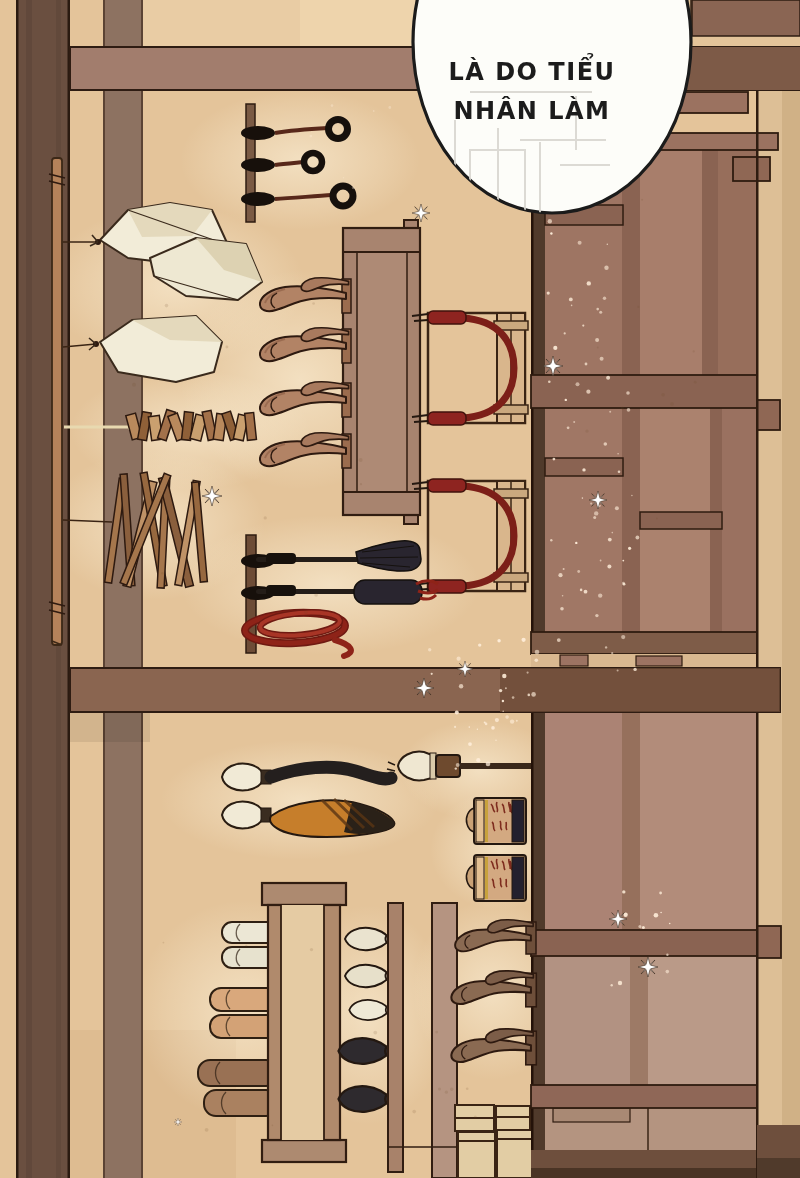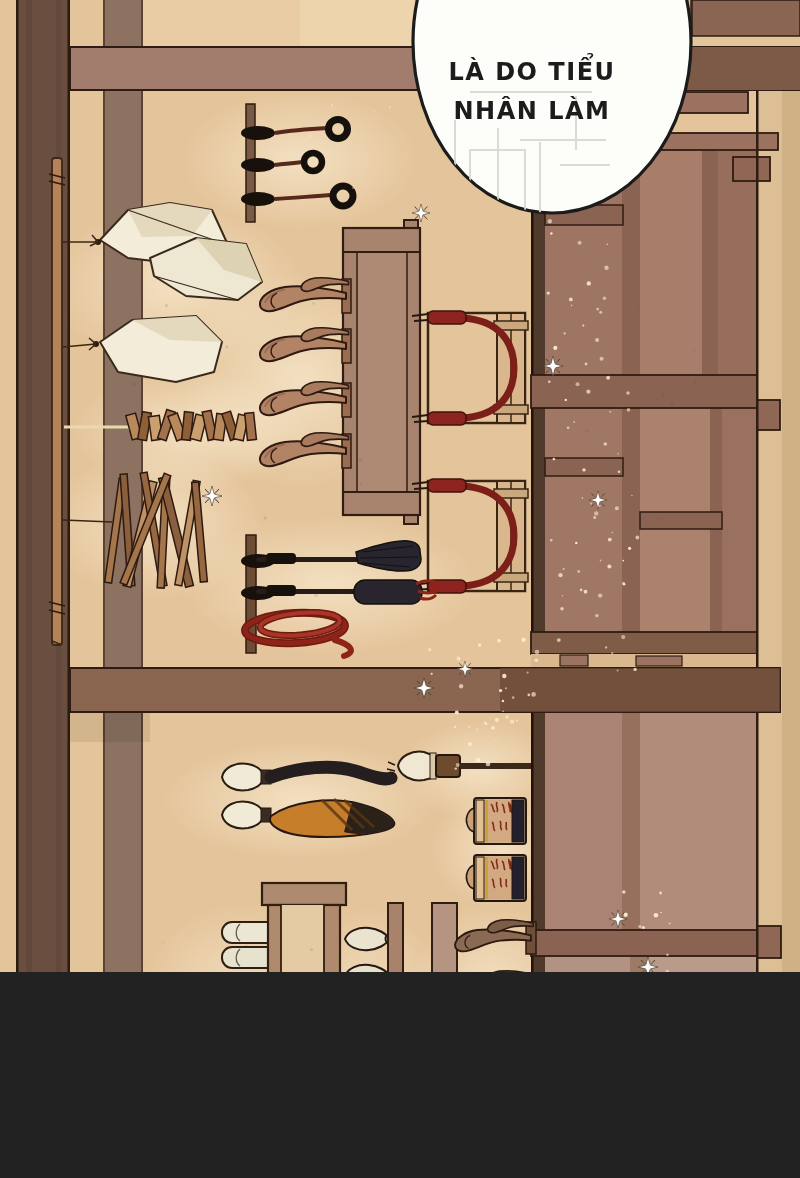--- a/index.html
+++ b/index.html
@@ -1,16 +1,16 @@
 <!DOCTYPE html>
 <html><head>
 <meta charset="utf-8">
 <style>
   html,body{margin:0;padding:0;background:#222;}
-  .panel{position:relative;width:800px;height:972px;overflow:hidden;background:#e4c49a;font-family:"DejaVu Sans",sans-serif;}
+  .panel{position:relative;width:800px;height:1178px;overflow:hidden;background:#e4c49a;font-family:"DejaVu Sans",sans-serif;}
   .panel svg{position:absolute;left:0;top:0;}
   .bubble-text{position:absolute;left:402px;top:0;width:260px;text-align:center;color:#1c1c1c;
     font-weight:700;font-size:24px;letter-spacing:1.5px;line-height:1;}
   .bubble-line1{position:absolute;left:0;top:60px;width:260px;}
   .bubble-line2{position:absolute;left:0;top:99px;width:260px;}
 </style>
 </head>
 <body>
 
 <div class="panel">

